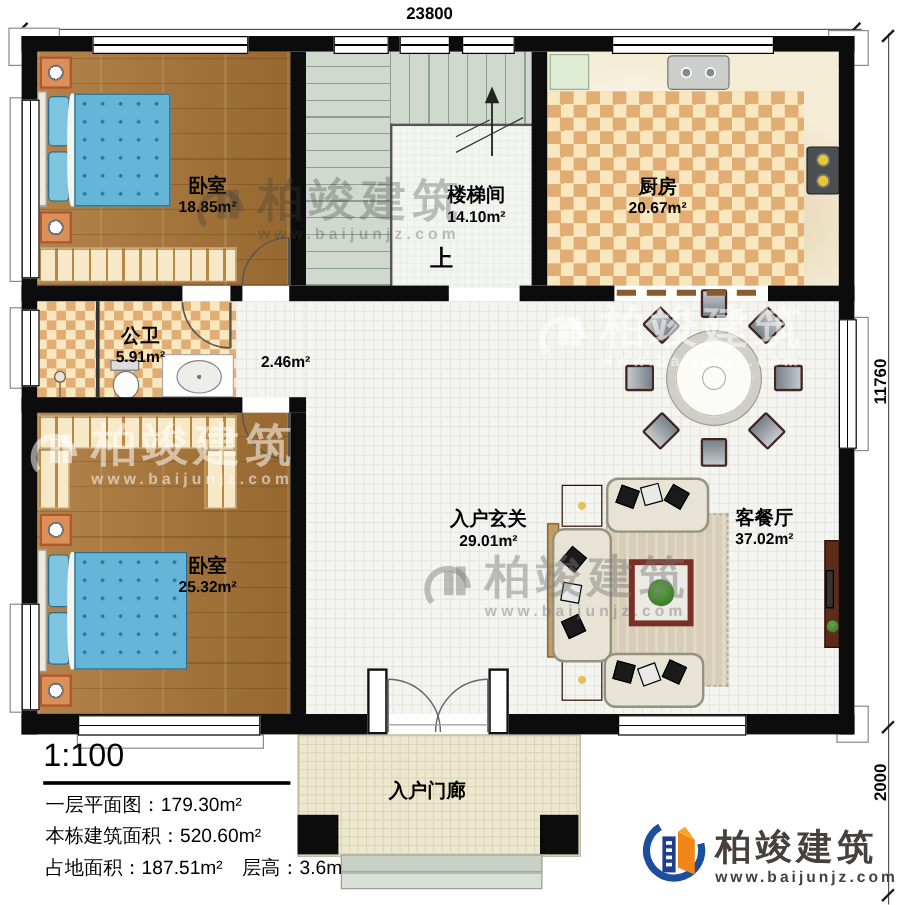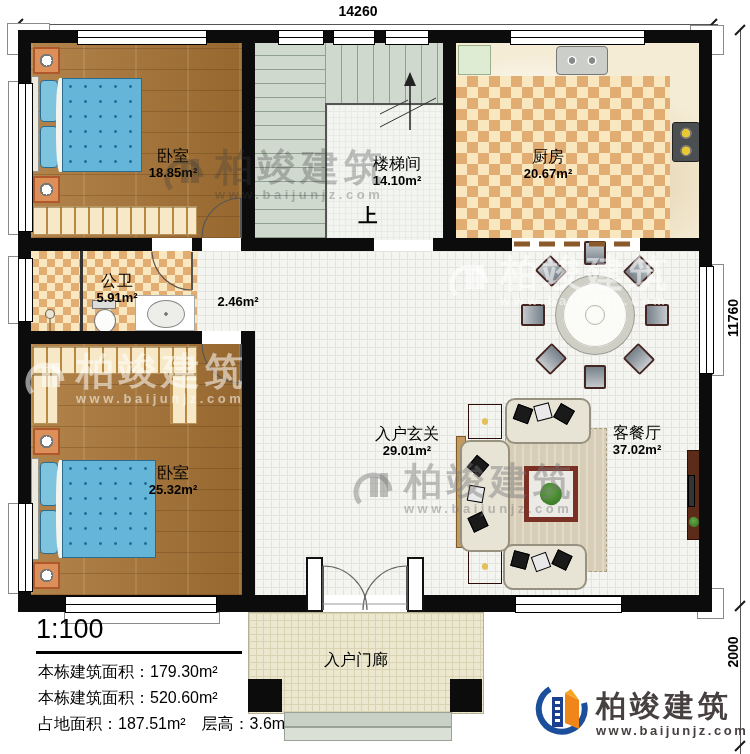--- a/index.html
+++ b/index.html
@@ -92,21 +92,21 @@
     border-radius:46% 54% 50% 50%;transform:rotate(18deg);}
   .console{position:absolute;background:#c59a5f;border:1px solid #7d5a2c;box-sizing:border-box;}
   .tv-cabinet{position:absolute;background:#5c2b1a;border:1px solid #2a0f05;box-sizing:border-box;}
   .black-col{position:absolute;background:#0c0c0c;}
   .step{position:absolute;border:1px solid #9aa297;box-sizing:border-box;}
   .jamb{position:absolute;background:#fff;border:2px solid #111;box-sizing:border-box;}
 
   
   .room-label{position:absolute;transform:translate(-50%,-50%);display:flex;flex-direction:column;
     align-items:center;line-height:1.2;text-align:center;white-space:nowrap;}
-  .rl-name{font-size:16px;font-weight:normal;text-align:right;}
+  .rl-name{font-size:16px;font-weight:bold;text-align:right;}
   .rl-area{font-size:13px;font-weight:bold;}
   .up-label{position:absolute;font-size:19px;font-weight:bold;transform:translate(-50%,-50%);}
 
   
   .wm{position:absolute;display:flex;align-items:center;gap:8px;pointer-events:none;white-space:nowrap;}
   .wm-text{display:flex;flex-direction:column;line-height:1.05;}
   .wm-name{font-size:38px;font-weight:bold;letter-spacing:5px;}
   .wm-url{font-size:13px;font-weight:bold;letter-spacing:3.5px;}
 
   
@@ -125,21 +125,21 @@
   svg.overlay{position:absolute;left:0;top:0;pointer-events:none;}
 </style>
 </head>
 <body>
 
 <div class="canvas">
 
   <div class="dim-h" style="left:12px;top:24px;width:706px;"></div>
   <div class="tick" style="left:11px;top:23px;"></div>
   <div class="tick" style="left:705px;top:23px;"></div>
-  <div class="dim-label" style="left:323px;top:3px;width:70px;">14260</div>
+  <div class="dim-label" style="left:323px;top:3px;width:70px;">23800</div>
 
   <div class="dim-v" style="left:740px;top:28px;height:726px;"></div>
   <div class="tick" style="left:733px;top:29px;"></div>
   <div class="tick" style="left:733px;top:605px;"></div>
   <div class="tick" style="left:733px;top:745px;"></div>
   <div class="dim-label" style="left:705px;top:310px;width:56px;transform:rotate(-90deg);">11760</div>
   <div class="dim-label" style="left:705px;top:644px;width:56px;transform:rotate(-90deg);">2000</div>
 
   <div class="sill" style="left:7px;top:23px;width:41px;height:30px;"></div>
   <div class="sill" style="left:690px;top:25px;width:32px;height:28px;"></div>
@@ -380,21 +380,21 @@
       <span class="wm-name">柏竣建筑</span>
       <span class="wm-url">www.baijunjz.com</span>
     </span>
   </div>
 
   <div class="tb-title-row">
     <span class="tb-scale">1:100</span>
   </div>
   <div class="tb-rule"></div>
   <div class="tb-stats">
-    <div>本栋建筑面积：179.30m²</div>
+    <div>一层平面图：179.30m²</div>
     <div>本栋建筑面积：520.60m²</div>
     <div>占地面积：187.51m²　层高：3.6m</div>
   </div>
 
   <div class="brand">
     <span>
       <svg width="56" height="62" viewBox="0 0 56 62">
         <path d="M16 8 A23 23 0 1 0 50 22" fill="none" stroke="#1b4e9b" stroke-width="6"></path>
         <rect x="18" y="16" width="11" height="30" fill="#1d3f8f"></rect>
         <rect x="21" y="20" width="5" height="3" fill="#fff"></rect>

